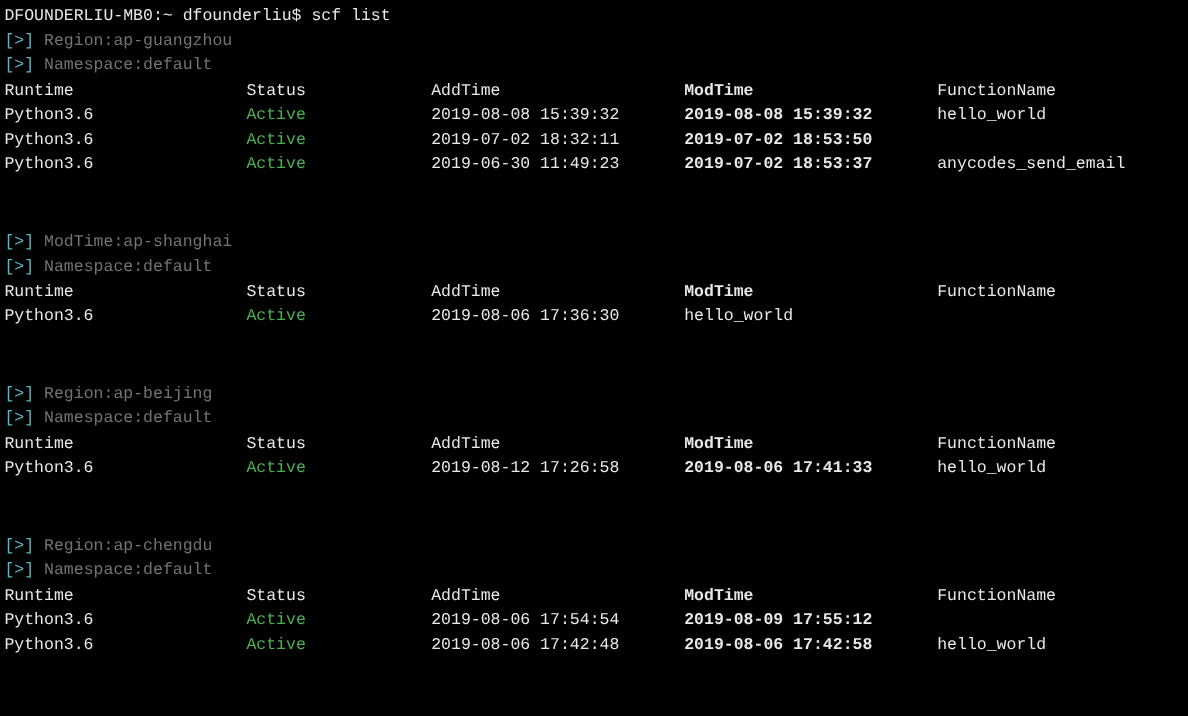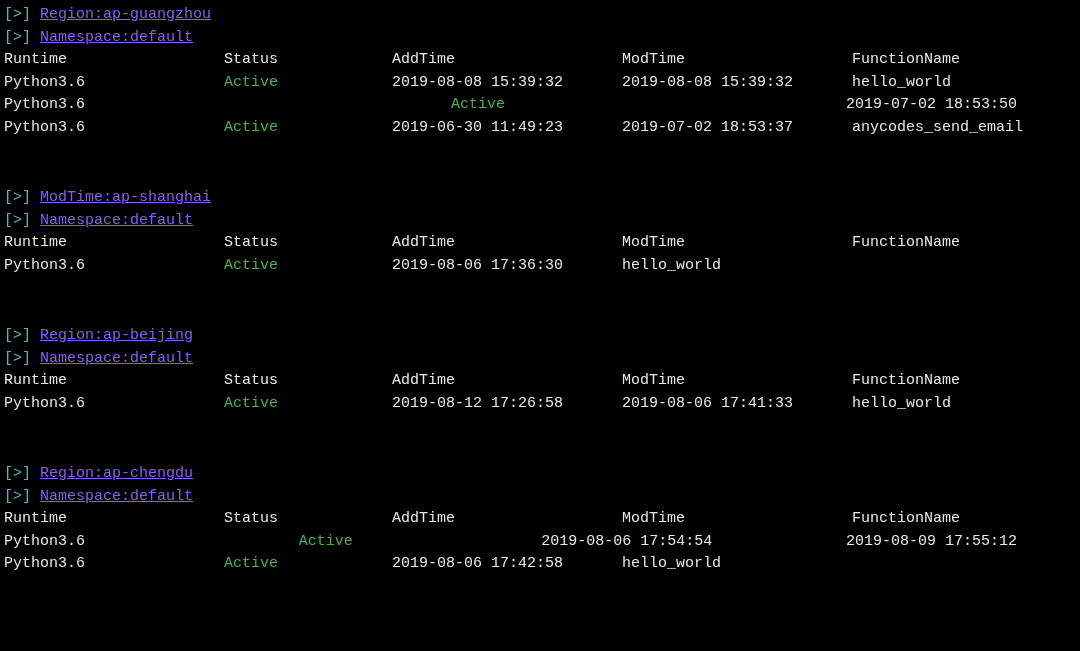--- a/index.html
+++ b/index.html
@@ -28,68 +28,73 @@
     .bracket {
       color: #56b6c2;
     }
     .gt {
       color: #56b6c2;
     }
     .region-line {
       color: #56b6c2;
     }
     .region-text {
-      color: #8b5cf6;
-      text-decoration: underline;
+      color: #737373;
     }
     .table-row {
       display: flex;
       white-space: pre;
-      justify-content: space-between;
     }
     .col-runtime { width: 220px; }
     .col-status { width: 168px; }
     .col-addtime { width: 230px; }
-    .col-modtime { width: 230px; }
+    .col-modtime { width: 230px; font-weight: bold; }
     .col-name { flex: 1; }
     .header {
       color: #e8e8e8;
     }
     .active {
       color: #4CAF50;
     }
     .data {
       color: #e8e8e8;
     }
     .section-gap {
       height: 48px;
     }
   </style>
 </head>
 <body>
 
 <div>
+  <div class="prompt-line">
+    <span>DFOUNDERLIU-MB0:~</span>
+    <span> </span>
+    <span>dfounderliu$</span>
+    <span> </span>
+    <span>scf list</span>
+  </div>
 
   <div id="sections">
       <div class="region-line"><span class="marker"><span class="bracket">[</span><span class="gt">&gt;</span><span class="bracket">]</span></span> <span class="region-text">Region:ap-guangzhou</span></div>
       <div class="region-line"><span class="marker"><span class="bracket">[</span><span class="gt">&gt;</span><span class="bracket">]</span></span> <span class="region-text">Namespace:default</span></div>
       <div class="table-row header"><span class="col-runtime">Runtime</span><span class="col-status">Status</span><span class="col-addtime">AddTime</span><span class="col-modtime">ModTime</span><span class="col-name">FunctionName</span></div>
       <div class="table-row"><span class="col-runtime data">Python3.6</span><span class="col-status active">Active</span><span class="col-addtime data">2019-08-08 15:39:32</span><span class="col-modtime data">2019-08-08 15:39:32</span><span class="col-name data">hello_world</span></div>
-      <div class="table-row"><span class="col-runtime data">Python3.6</span><span class="col-status active">Active</span><span class="col-modtime data">2019-07-02 18:53:50</span></div>
+      <div class="table-row"><span class="col-runtime data">Python3.6</span><span class="col-status active">Active</span><span class="col-addtime data">2019-07-02 18:32:11</span><span class="col-modtime data">2019-07-02 18:53:50</span></div>
       <div class="table-row"><span class="col-runtime data">Python3.6</span><span class="col-status active">Active</span><span class="col-addtime data">2019-06-30 11:49:23</span><span class="col-modtime data">2019-07-02 18:53:37</span><span class="col-name data">anycodes_send_email</span></div>
       <div class="section-gap"></div>
       <div class="region-line"><span class="marker"><span class="bracket">[</span><span class="gt">&gt;</span><span class="bracket">]</span></span> <span class="region-text">ModTime:ap-shanghai</span></div>
       <div class="region-line"><span class="marker"><span class="bracket">[</span><span class="gt">&gt;</span><span class="bracket">]</span></span> <span class="region-text">Namespace:default</span></div>
       <div class="table-row header"><span class="col-runtime">Runtime</span><span class="col-status">Status</span><span class="col-addtime">AddTime</span><span class="col-modtime">ModTime</span><span class="col-name">FunctionName</span></div>
       <div class="table-row"><span class="col-runtime data">Python3.6</span><span class="col-status active">Active</span><span class="col-addtime data">2019-08-06 17:36:30</span><span class="col-name data">hello_world</span></div>
       <div class="section-gap"></div>
       <div class="region-line"><span class="marker"><span class="bracket">[</span><span class="gt">&gt;</span><span class="bracket">]</span></span> <span class="region-text">Region:ap-beijing</span></div>
       <div class="region-line"><span class="marker"><span class="bracket">[</span><span class="gt">&gt;</span><span class="bracket">]</span></span> <span class="region-text">Namespace:default</span></div>
       <div class="table-row header"><span class="col-runtime">Runtime</span><span class="col-status">Status</span><span class="col-addtime">AddTime</span><span class="col-modtime">ModTime</span><span class="col-name">FunctionName</span></div>
       <div class="table-row"><span class="col-runtime data">Python3.6</span><span class="col-status active">Active</span><span class="col-addtime data">2019-08-12 17:26:58</span><span class="col-modtime data">2019-08-06 17:41:33</span><span class="col-name data">hello_world</span></div>
       <div class="section-gap"></div>
       <div class="region-line"><span class="marker"><span class="bracket">[</span><span class="gt">&gt;</span><span class="bracket">]</span></span> <span class="region-text">Region:ap-chengdu</span></div>
       <div class="region-line"><span class="marker"><span class="bracket">[</span><span class="gt">&gt;</span><span class="bracket">]</span></span> <span class="region-text">Namespace:default</span></div>
       <div class="table-row header"><span class="col-runtime">Runtime</span><span class="col-status">Status</span><span class="col-addtime">AddTime</span><span class="col-modtime">ModTime</span><span class="col-name">FunctionName</span></div>
       <div class="table-row"><span class="col-runtime data">Python3.6</span><span class="col-status active">Active</span><span class="col-addtime data">2019-08-06 17:54:54</span><span class="col-modtime data">2019-08-09 17:55:12</span></div>
-      <div class="table-row"><span class="col-runtime data">Python3.6</span><span class="col-status active">Active</span><span class="col-modtime data">2019-08-06 17:42:58</span><span class="col-name data">hello_world</span></div>
+      <div class="table-row"><span class="col-runtime data">Python3.6</span><span class="col-status active">Active</span><span class="col-addtime data">2019-08-06 17:42:48</span><span class="col-modtime data">2019-08-06 17:42:58</span><span class="col-name data">hello_world</span></div>
     </div>
 </div>
 
 </body></html>

